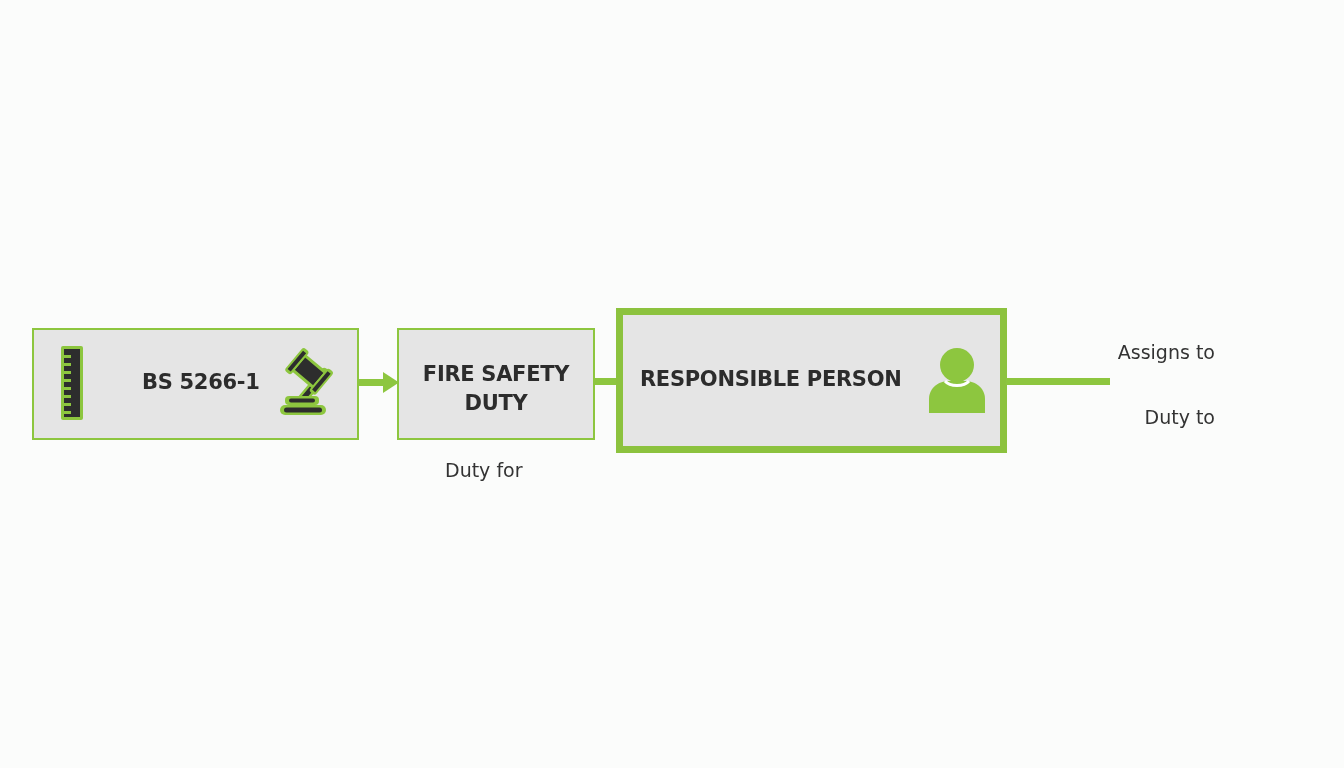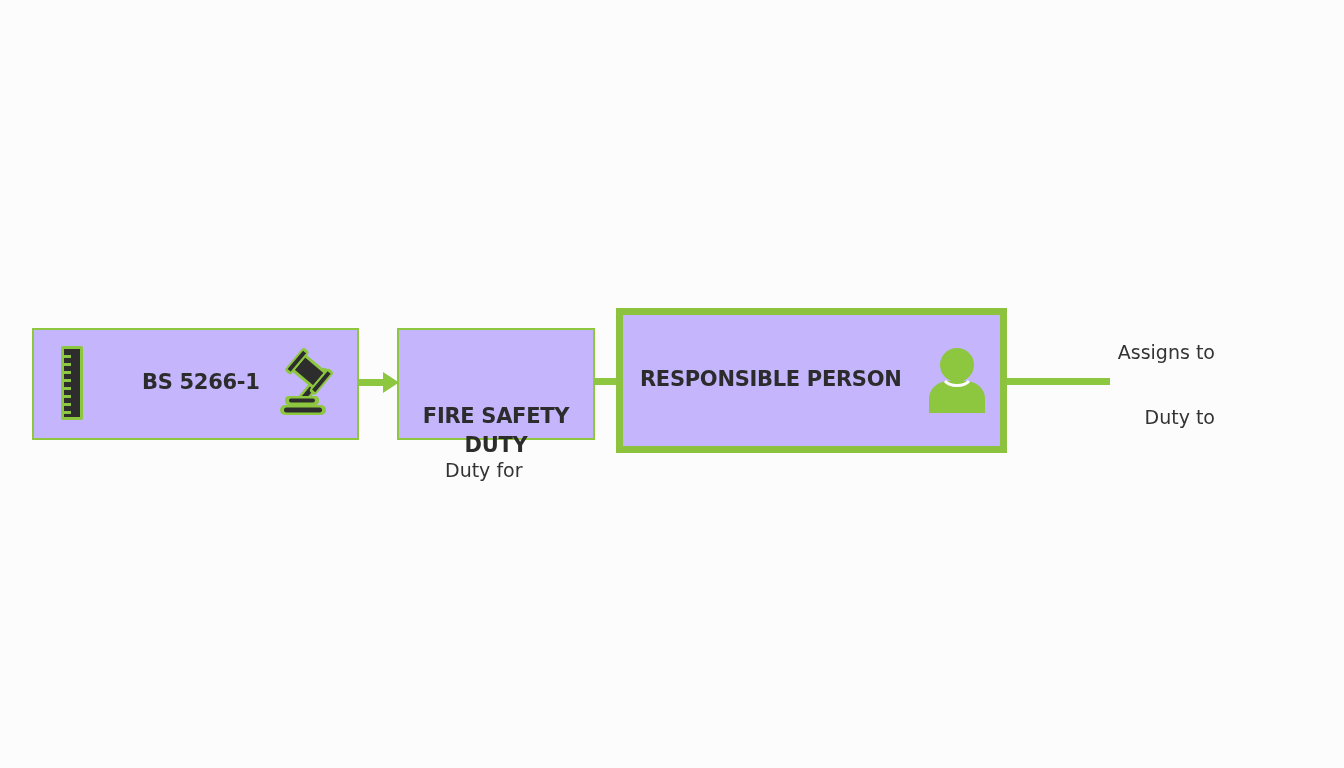--- a/index.html
+++ b/index.html
@@ -25,40 +25,40 @@
       text-align: center;
       font-family: "DejaVu Sans", "Liberation Sans", sans-serif;
       font-weight: bold;
       font-size: 37px;
       letter-spacing: -0.5px;
       color: #2a2a2a;
     }
     .box {
       position: absolute;
       box-sizing: border-box;
-      background: #c4b5fd;
+      background: #e5e5e5;
       border-style: solid;
       border-color: #8dc63f;
     }
     .box-thin { border-width: 2px; }
     .box-thick { border-width: 7px; border-color: #8cc23e; }
 
     .box-label {
       position: absolute;
       font-family: "DejaVu Sans", "Liberation Sans", sans-serif;
       font-weight: bold;
       color: #2c2c2c;
       letter-spacing: -0.3px;
     }
     #box1 { left: 32px; top: 328px; width: 327px; height: 112px; }
     #box1 .box-label { left: 108px; top: 40px; font-size: 21px; width: 140px; text-align: left; }
 
     #box2 { left: 397px; top: 328px; width: 198px; height: 112px; }
     #box2 .box-label {
-      left: 0; width: 194px; top: 30px; font-size: 21px; line-height: 29px; text-align: center; margin-top: 42px;
+      left: 0; width: 194px; top: 30px; font-size: 21px; line-height: 29px; text-align: center;
     }
     #box3 { left: 616px; top: 308px; width: 391px; height: 145px; }
     #box3 .box-label { left: 17px; top: 52px; font-size: 21px; }
 
     .connector {
       position: absolute;
       background: #8dc63f;
     }
     .edge-label {
       position: absolute;

